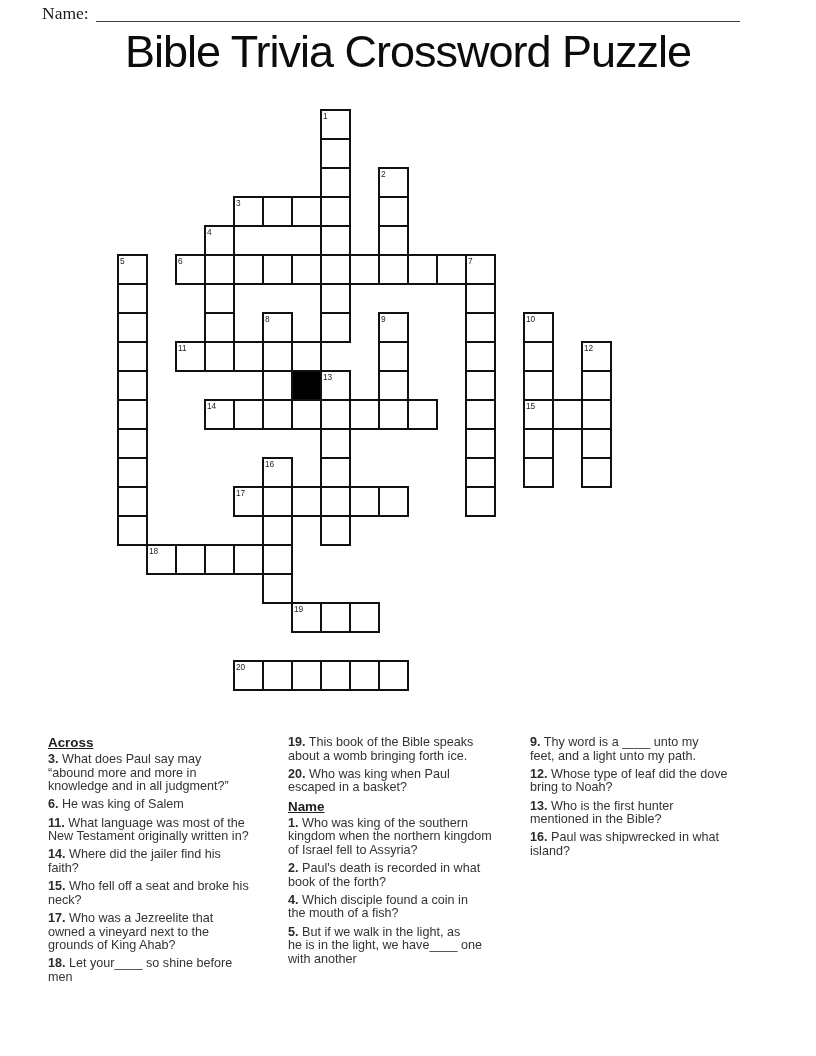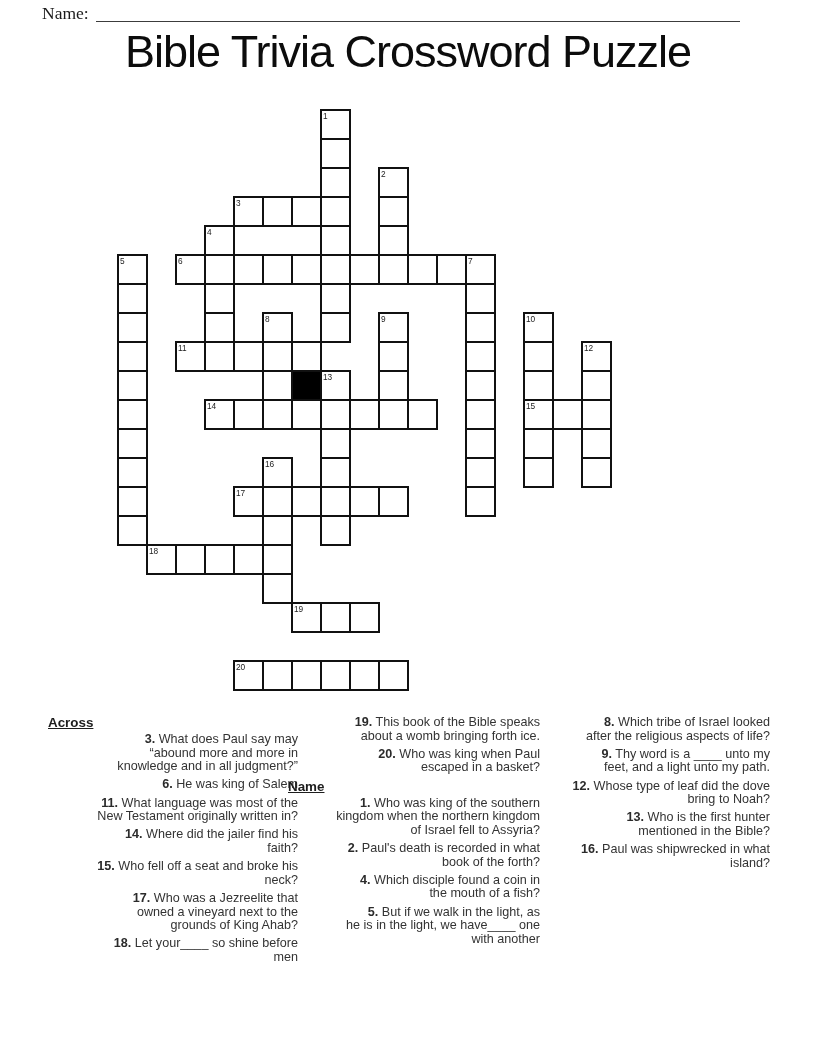--- a/index.html
+++ b/index.html
@@ -13,26 +13,26 @@
   .name-line{
     position:absolute;left:96px;top:2px;width:644px;height:19px;
     border-bottom:1.6px solid #3c3c3c;
   }
   .page-title{
     position:absolute;top:26px;left:0;width:816px;text-align:center;
     font-size:45px;letter-spacing:-1px;color:#0c0c0c;font-weight:400;
   }
   .grid-wrap{position:absolute;left:117px;top:109px;}
   .clue-col{
-    position:absolute;top:716px;font-size:12.6px;line-height:13.6px;color:#333;
+    position:absolute;top:736px;font-size:12.6px;line-height:13.6px;color:#333;
   }
   #clue-col-1{left:48px;width:250px;}
   #clue-col-2{left:288px;width:252px;}
   #clue-col-3{left:530px;width:240px;}
-  .clue{margin:0 0 4.6px 0;white-space:pre-wrap;text-align:right;}
+  .clue{margin:0 0 4.6px 0;white-space:pre-wrap;}
   .clue-num{font-weight:700;color:#2b2b2b;}
   .clue-header{
     font-size:13.4px;font-weight:700;text-decoration:underline;
     color:#1d1d1d;margin:0 0 3.5px 0;
   }
 </style>
 </head>
 <body>
 
 <div class="name-label">Name:</div>
@@ -197,22 +197,20 @@
 of Israel fell to Assyria?</span></div>
     <div class="clue"><span class="clue-num">2.</span><span> Paul's death is recorded in what
 book of the forth?</span></div>
     <div class="clue"><span class="clue-num">4.</span><span> Which disciple found a coin in
 the mouth of a fish?</span></div>
     <div class="clue"><span class="clue-num">5.</span><span> But if we walk in the light, as
 he is in the light, we have____ one
 with another</span></div>
   </div>
 <div class="clue-col" id="clue-col-3">
-    <div class="clue"><span class="clue-num">8.</span><span> Which tribe of Israel looked
-after the religious aspects of life?</span></div>
     <div class="clue"><span class="clue-num">9.</span><span> Thy word is a ____ unto my
 feet, and a light unto my path.</span></div>
     <div class="clue"><span class="clue-num">12.</span><span> Whose type of leaf did the dove
 bring to Noah?</span></div>
     <div class="clue"><span class="clue-num">13.</span><span> Who is the first hunter
 mentioned in the Bible?</span></div>
     <div class="clue"><span class="clue-num">16.</span><span> Paul was shipwrecked in what
 island?</span></div>
   </div>
 

